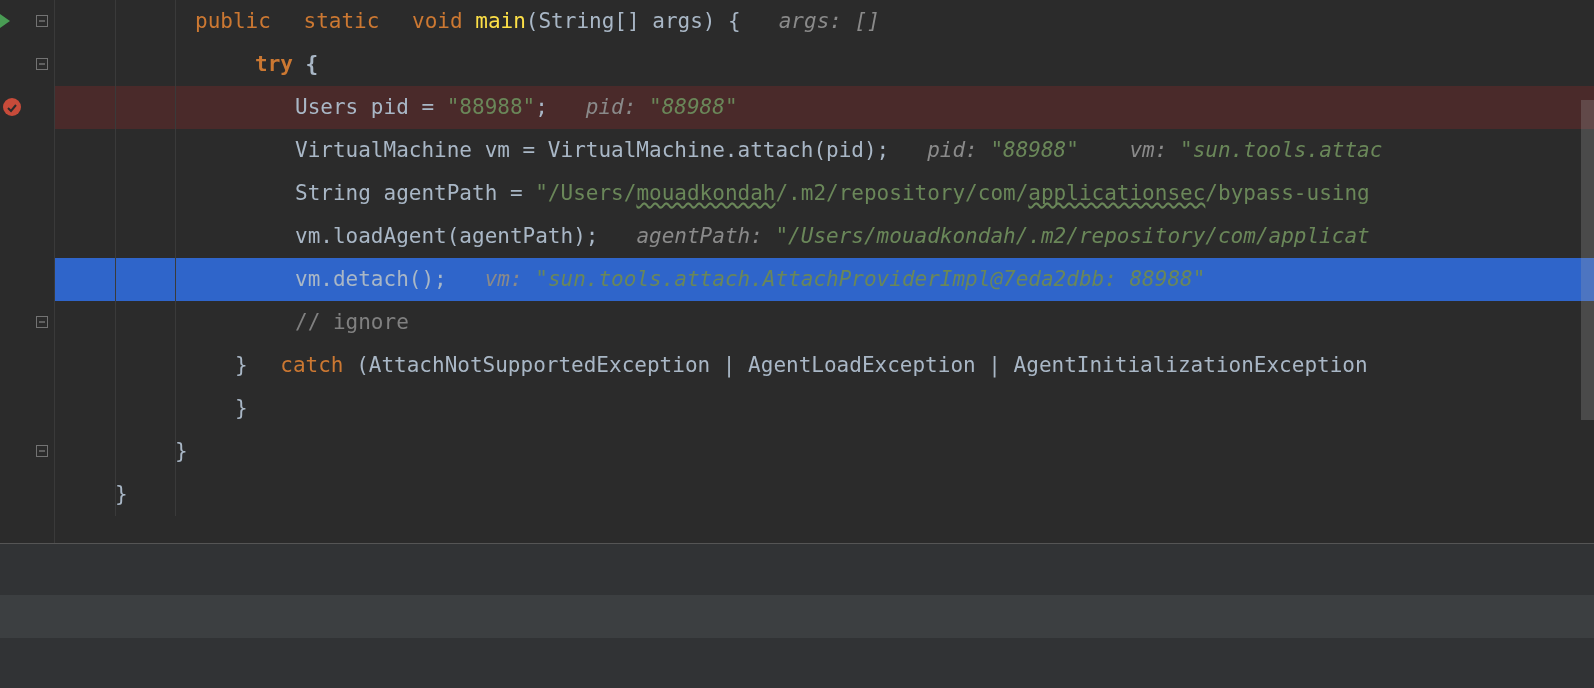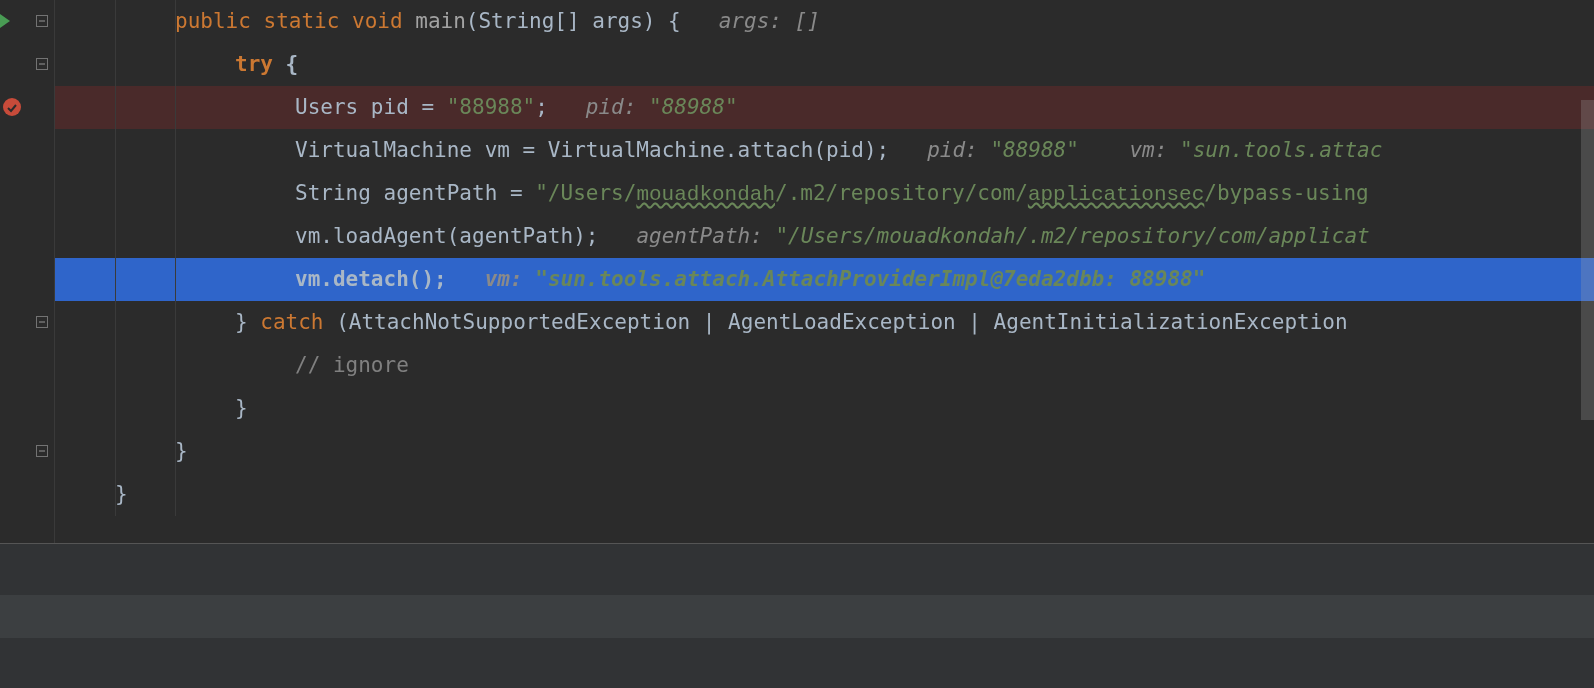--- a/index.html
+++ b/index.html
@@ -69,38 +69,37 @@
       position: relative;
     }
     .line-content {
       padding-left: 60px;
     }
     .line.highlight-red {
       background: #4a2a2a;
     }
     .line.highlight-blue {
       background: #2f65ca;
-      font-weight: bold;
     }
     .indent-guide {
       position: absolute;
       top: 0;
       bottom: 0;
       width: 1px;
       background: #3a3a3a;
     }
-    .kw { color: #cc7832; }
-    .method { color: #a3a3a3; }
+    .kw { color: #cc7832; padding-left: 20px; }
+    .method { color: #fde047; }
     .str { color: #6a8759; }
     .type { color: #a9b7c6; }
     .comment { color: #808080; }
     .hint { color: #8a8a8a; font-style: italic; }
     .hint-green { color: #6a8759; font-style: italic; }
     .italic { }
-    .squiggly { text-decoration: underline wavy #6a8759; text-decoration-skip-ink: none; font-family: Liberation Mono, monospace; }
+    .squiggly { text-decoration: underline wavy #6a8759; text-decoration-skip-ink: none; }
     .brace { color: #a9b7c6; }
     .panel-bottom {
       position: absolute;
       bottom: 0;
       left: 0;
       right: 0;
       height: 145px;
       background: #313335;
       border-top: 1px solid #555;
     }
@@ -157,22 +156,22 @@
       </div>
     </div>
   <div class="code-area" id="code">
       <div class="line"><div class="indent-guide" style="left: 60px;"></div><div class="indent-guide" style="left: 120px;"></div><span class="line-content" style="padding-left: 120px;"><span class="kw">public </span><span class="kw">static </span><span class="kw">void </span><span class="method">main</span><span class="type">(String[] args) {   </span><span class="hint">args: []</span></span></div>
       <div class="line"><div class="indent-guide" style="left: 60px;"></div><div class="indent-guide" style="left: 120px;"></div><span class="line-content" style="padding-left: 180px; font-weight: bold;"><span class="kw">try </span><span class="brace">{</span></span></div>
       <div class="line highlight-red"><div class="indent-guide" style="left: 60px;"></div><div class="indent-guide" style="left: 120px;"></div><span class="line-content" style="padding-left: 240px;"><span class="type">Users pid = </span><span class="str">"88988"</span><span class="type">;   </span><span class="hint">pid: </span><span class="hint-green">"88988"</span></span></div>
       <div class="line"><div class="indent-guide" style="left: 60px;"></div><div class="indent-guide" style="left: 120px;"></div><span class="line-content" style="padding-left: 240px;"><span class="type">VirtualMachine vm = VirtualMachine.</span><span class="type italic">attach</span><span class="type">(pid);   </span><span class="hint">pid: </span><span class="hint-green">"88988"</span><span class="hint">    vm: </span><span class="hint-green">"sun.tools.attac</span></span></div>
       <div class="line"><div class="indent-guide" style="left: 60px;"></div><div class="indent-guide" style="left: 120px;"></div><span class="line-content" style="padding-left: 240px;"><span class="type">String agentPath = </span><span class="str">"/Users/</span><span class="str squiggly">mouadkondah</span><span class="str">/.m2/repository/com/</span><span class="str squiggly">applicationsec</span><span class="str">/bypass-using</span></span></div>
       <div class="line"><div class="indent-guide" style="left: 60px;"></div><div class="indent-guide" style="left: 120px;"></div><span class="line-content" style="padding-left: 240px;"><span class="type">vm.loadAgent(agentPath);   </span><span class="hint">agentPath: </span><span class="hint-green">"/Users/mouadkondah/.m2/repository/com/applicat</span></span></div>
       <div class="line highlight-blue"><div class="indent-guide" style="left: 60px;"></div><div class="indent-guide" style="left: 120px;"></div><span class="line-content" style="padding-left: 240px;"><span class="type">vm.detach();   </span><span class="hint">vm: </span><span class="hint-green">"sun.tools.attach.AttachProviderImpl@7eda2dbb: 88988"</span></span></div>
+      <div class="line"><div class="indent-guide" style="left: 60px;"></div><div class="indent-guide" style="left: 120px;"></div><span class="line-content" style="padding-left: 240px;"><span class="comment">// ignore</span></span></div>
       <div class="line"><div class="indent-guide" style="left: 60px;"></div><div class="indent-guide" style="left: 120px;"></div><span class="line-content" style="padding-left: 180px;"><span class="brace">} </span><span class="kw">catch </span><span class="type">(AttachNotSupportedException | AgentLoadException | AgentInitializationException </span></span></div>
-      <div class="line"><div class="indent-guide" style="left: 60px;"></div><div class="indent-guide" style="left: 120px;"></div><span class="line-content" style="padding-left: 240px;"><span class="comment">// ignore</span></span></div>
       <div class="line"><div class="indent-guide" style="left: 60px;"></div><div class="indent-guide" style="left: 120px;"></div><span class="line-content" style="padding-left: 180px;"><span class="brace">}</span></span></div>
       <div class="line"><div class="indent-guide" style="left: 60px;"></div><div class="indent-guide" style="left: 120px;"></div><span class="line-content" style="padding-left: 120px;"><span class="brace">}</span></span></div>
       <div class="line"><div class="indent-guide" style="left: 60px;"></div><div class="indent-guide" style="left: 120px;"></div><span class="line-content" style="padding-left: 60px;"><span class="brace">}</span></span></div>
     </div>
 </div>
 
 <div class="panel-bottom">
   <div class="panel-dark"></div>
 </div>
 

